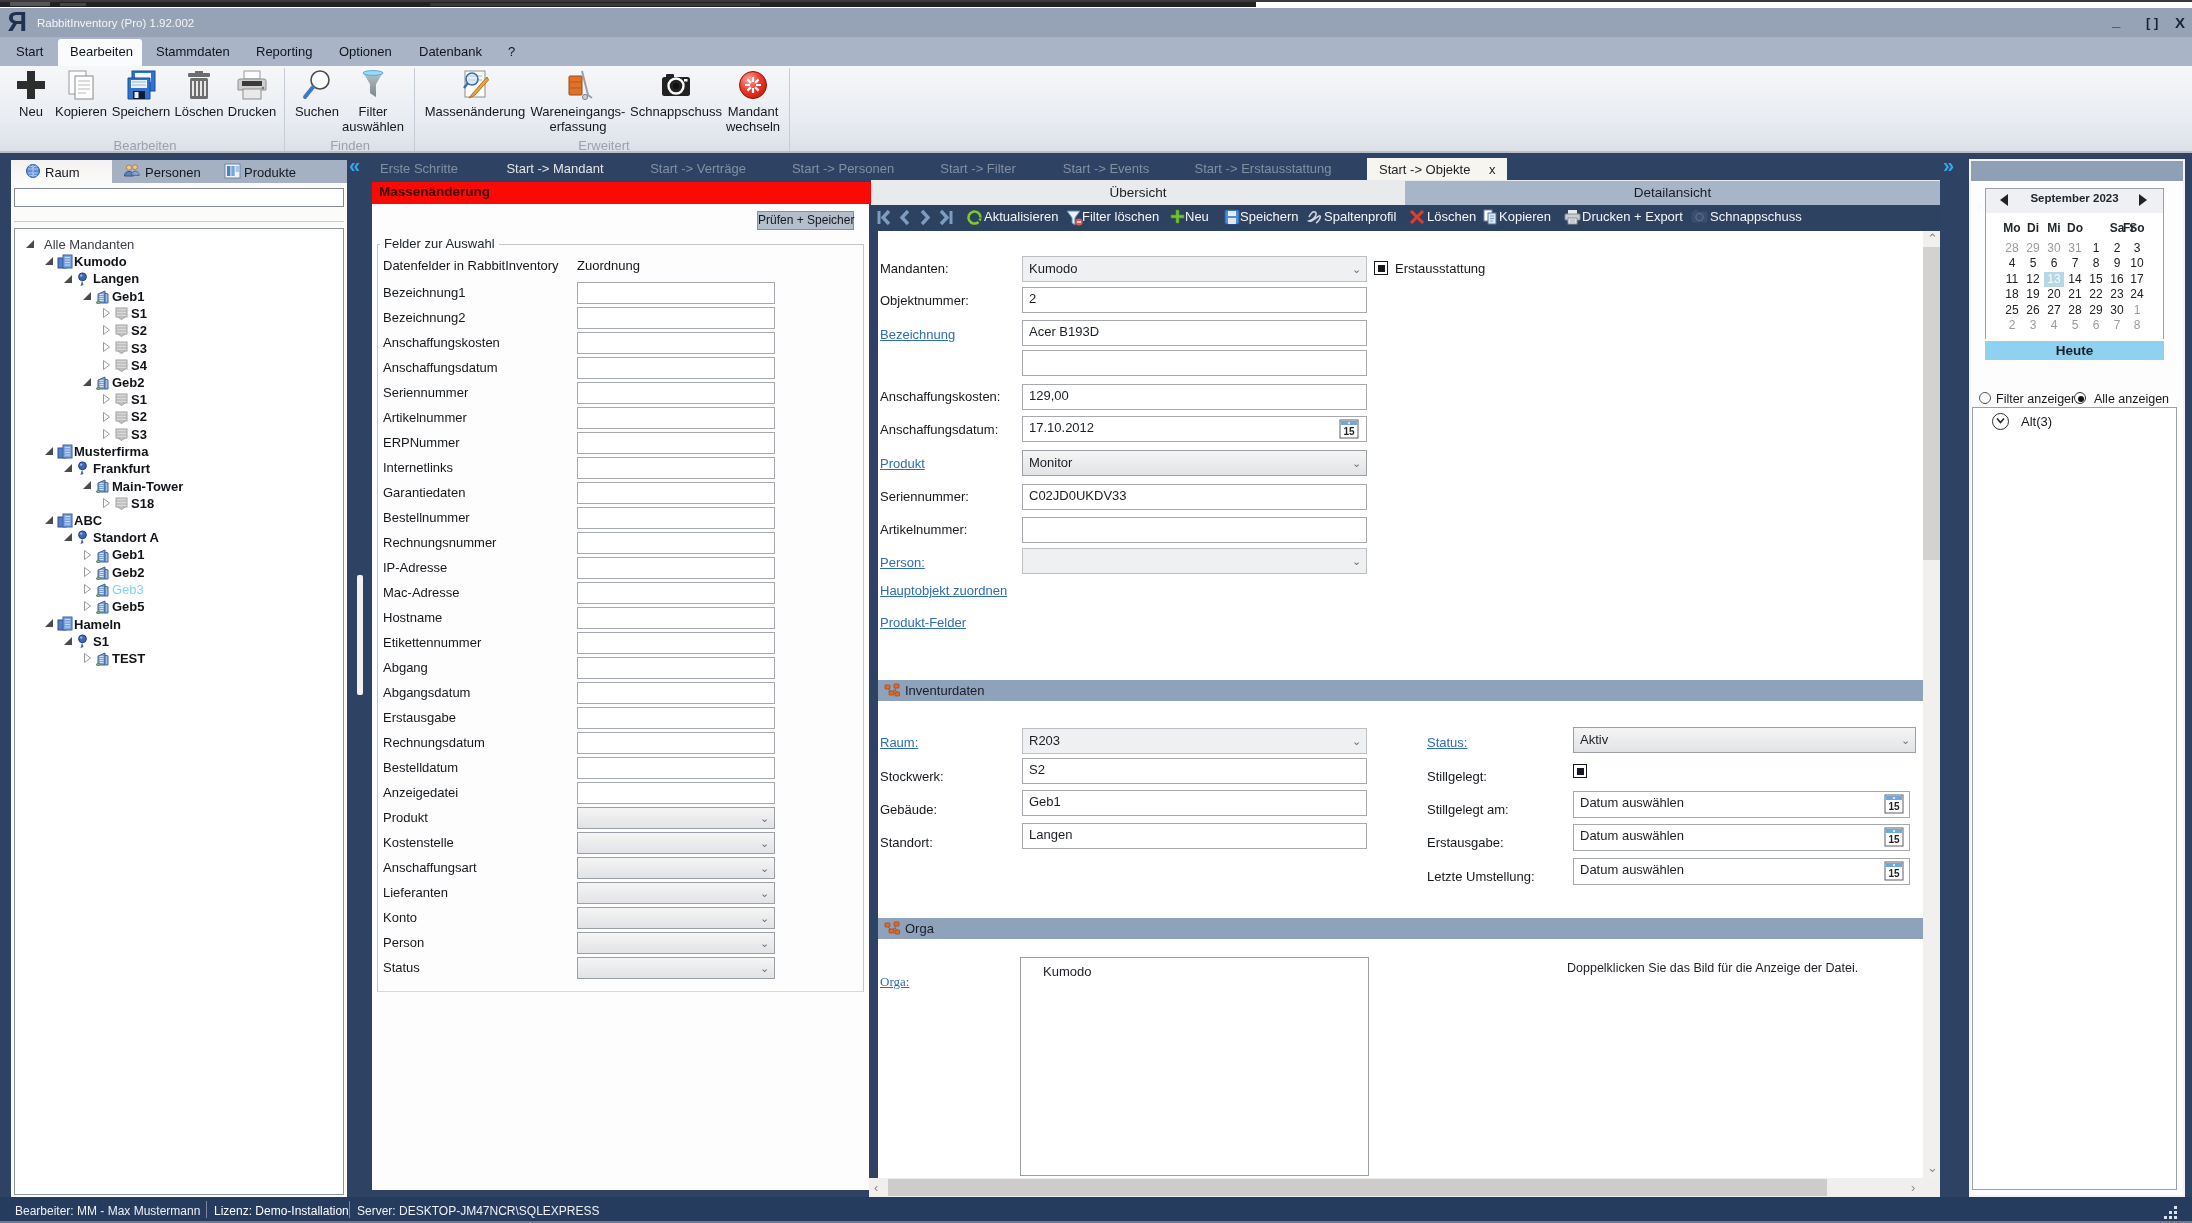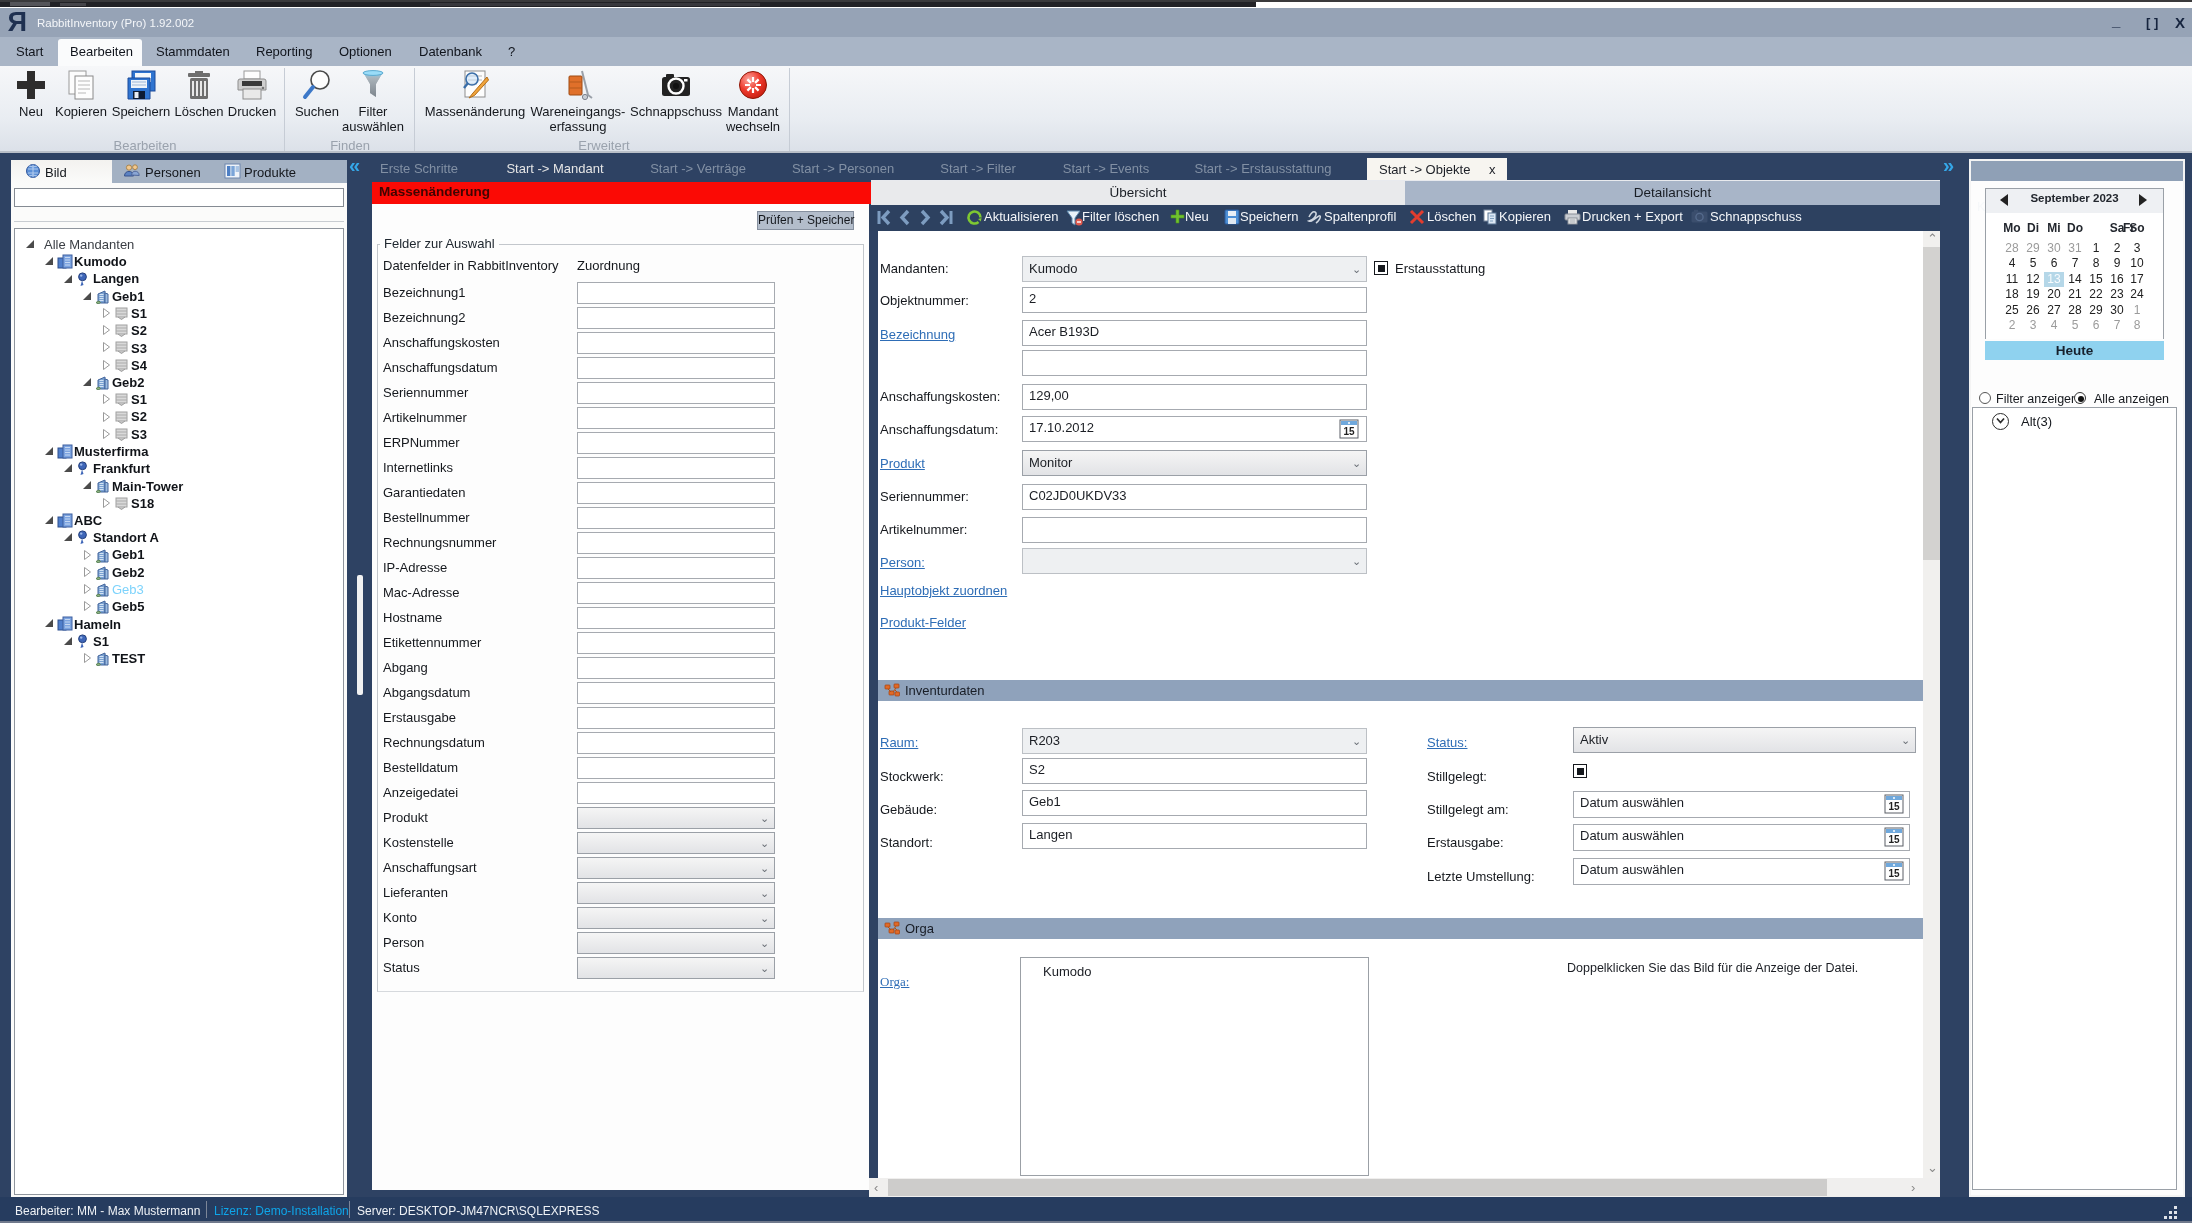--- a/index.html
+++ b/index.html
@@ -160,21 +160,21 @@
 <div class="abs" style="left:698px;top:104px;width:110px;text-align:center;font-size:13px;color:#15181d;line-height:15px;">Mandant<br>wechseln</div>
 <div class="abs" style="left:11px;top:160px;width:336px;height:1037px;background:#fbfbfa;"></div>
 <div class="abs" style="left:11px;top:160px;width:336px;height:23px;background:#a3b1c3;"></div>
 <div class="abs" style="left:11px;top:160px;width:101px;height:23px;background:linear-gradient(#f3f2ef,#fbfbfa);"></div>
 <div class="abs" style="left:25px;top:163px;">
     <svg width="17" height="16" viewBox="0 0 17 16">
       <circle cx="8" cy="8" r="6.5" fill="#5b8fd6" stroke="#33589c"></circle>
       <path d="M3 6h10M3 10h10M8 1.5v13M4 3a9 9 0 008 0M4 13a9 9 0 018 0" stroke="#bcd2f0" fill="none" stroke-width="0.9"></path>
     </svg>
   </div>
-<div class="abs" style="left:45px;top:162px;height:21px;line-height:21px;font-size:13px;color:#14171c;">Bild</div>
+<div class="abs" style="left:45px;top:162px;height:21px;line-height:21px;font-size:13px;color:#14171c;">Raum</div>
 <div class="abs" style="left:123px;top:163px;">
     <svg width="18" height="16" viewBox="0 0 18 16">
       <circle cx="6" cy="4.6" r="2.6" fill="#f3c98e" stroke="#a8854f"></circle>
       <path d="M1.5 13c0-3 2-4.6 4.5-4.6S10.5 10 10.5 13z" fill="#5b82c2" stroke="#38538c"></path>
       <circle cx="12" cy="4.2" r="2.4" fill="#f3c98e" stroke="#a8854f"></circle>
       <path d="M8.6 12c.4-2.6 1.7-3.8 3.4-3.8 2.3 0 4.2 1.5 4.2 4.3z" fill="#8aa6d4" stroke="#51689c"></path>
     </svg>
   </div>
 <div class="abs" style="left:145px;top:162px;height:21px;line-height:21px;font-size:13px;color:#14171c;">Personen</div>
 <div class="abs" style="left:224px;top:163px;">
@@ -887,21 +887,21 @@
 <div class="abs" style="left:1996px;top:416px;width:9px;height:9px;">
     <svg width="9" height="9" viewBox="0 0 9 9">
       <path d="M1 2.5l3.5 4L8 2.5" stroke="#2b2b2b" stroke-width="1.7" fill="none"></path>
     </svg>
   </div>
 <div class="abs" style="left:2021px;top:414px;font-size:13px;color:#15181d;">Alt(3)</div>
 <div class="abs" style="left:0;top:1197px;width:2192px;height:26px;background:#263c5f;"></div>
 <div class="abs" style="left:0;top:1221px;width:2192px;height:2px;background:#70798c;"></div>
 <div class="abs" style="left:15px;top:1204px;font-size:12px;color:#eef1f5;">Bearbeiter: MM - Max Mustermann</div>
 <div class="abs" style="left:206px;top:1201px;width:1px;height:17px;background:#7c8698;"></div>
-<div class="abs" style="left:214px;top:1204px;font-size:12px;color:#0ea5e9;">Lizenz: Demo-Installation</div>
+<div class="abs" style="left:214px;top:1204px;font-size:12px;color:#ffffff;">Lizenz: Demo-Installation</div>
 <div class="abs" style="left:349px;top:1201px;width:1px;height:17px;background:#7c8698;"></div>
 <div class="abs" style="left:357px;top:1204px;font-size:12px;color:#eef1f5;">Server: DESKTOP-JM47NCR\SQLEXPRESS</div>
 <div class="abs" style="left:2164px;top:1206px;">
     <svg width="14" height="14" viewBox="0 0 14 14">
       <g fill="#dfe3e9">
         <rect x="10" y="0" width="3" height="3"></rect>
         <rect x="5" y="5" width="3" height="3"></rect>
         <rect x="10" y="5" width="3" height="3"></rect>
         <rect x="0" y="10" width="3" height="3"></rect>
         <rect x="5" y="10" width="3" height="3"></rect>

